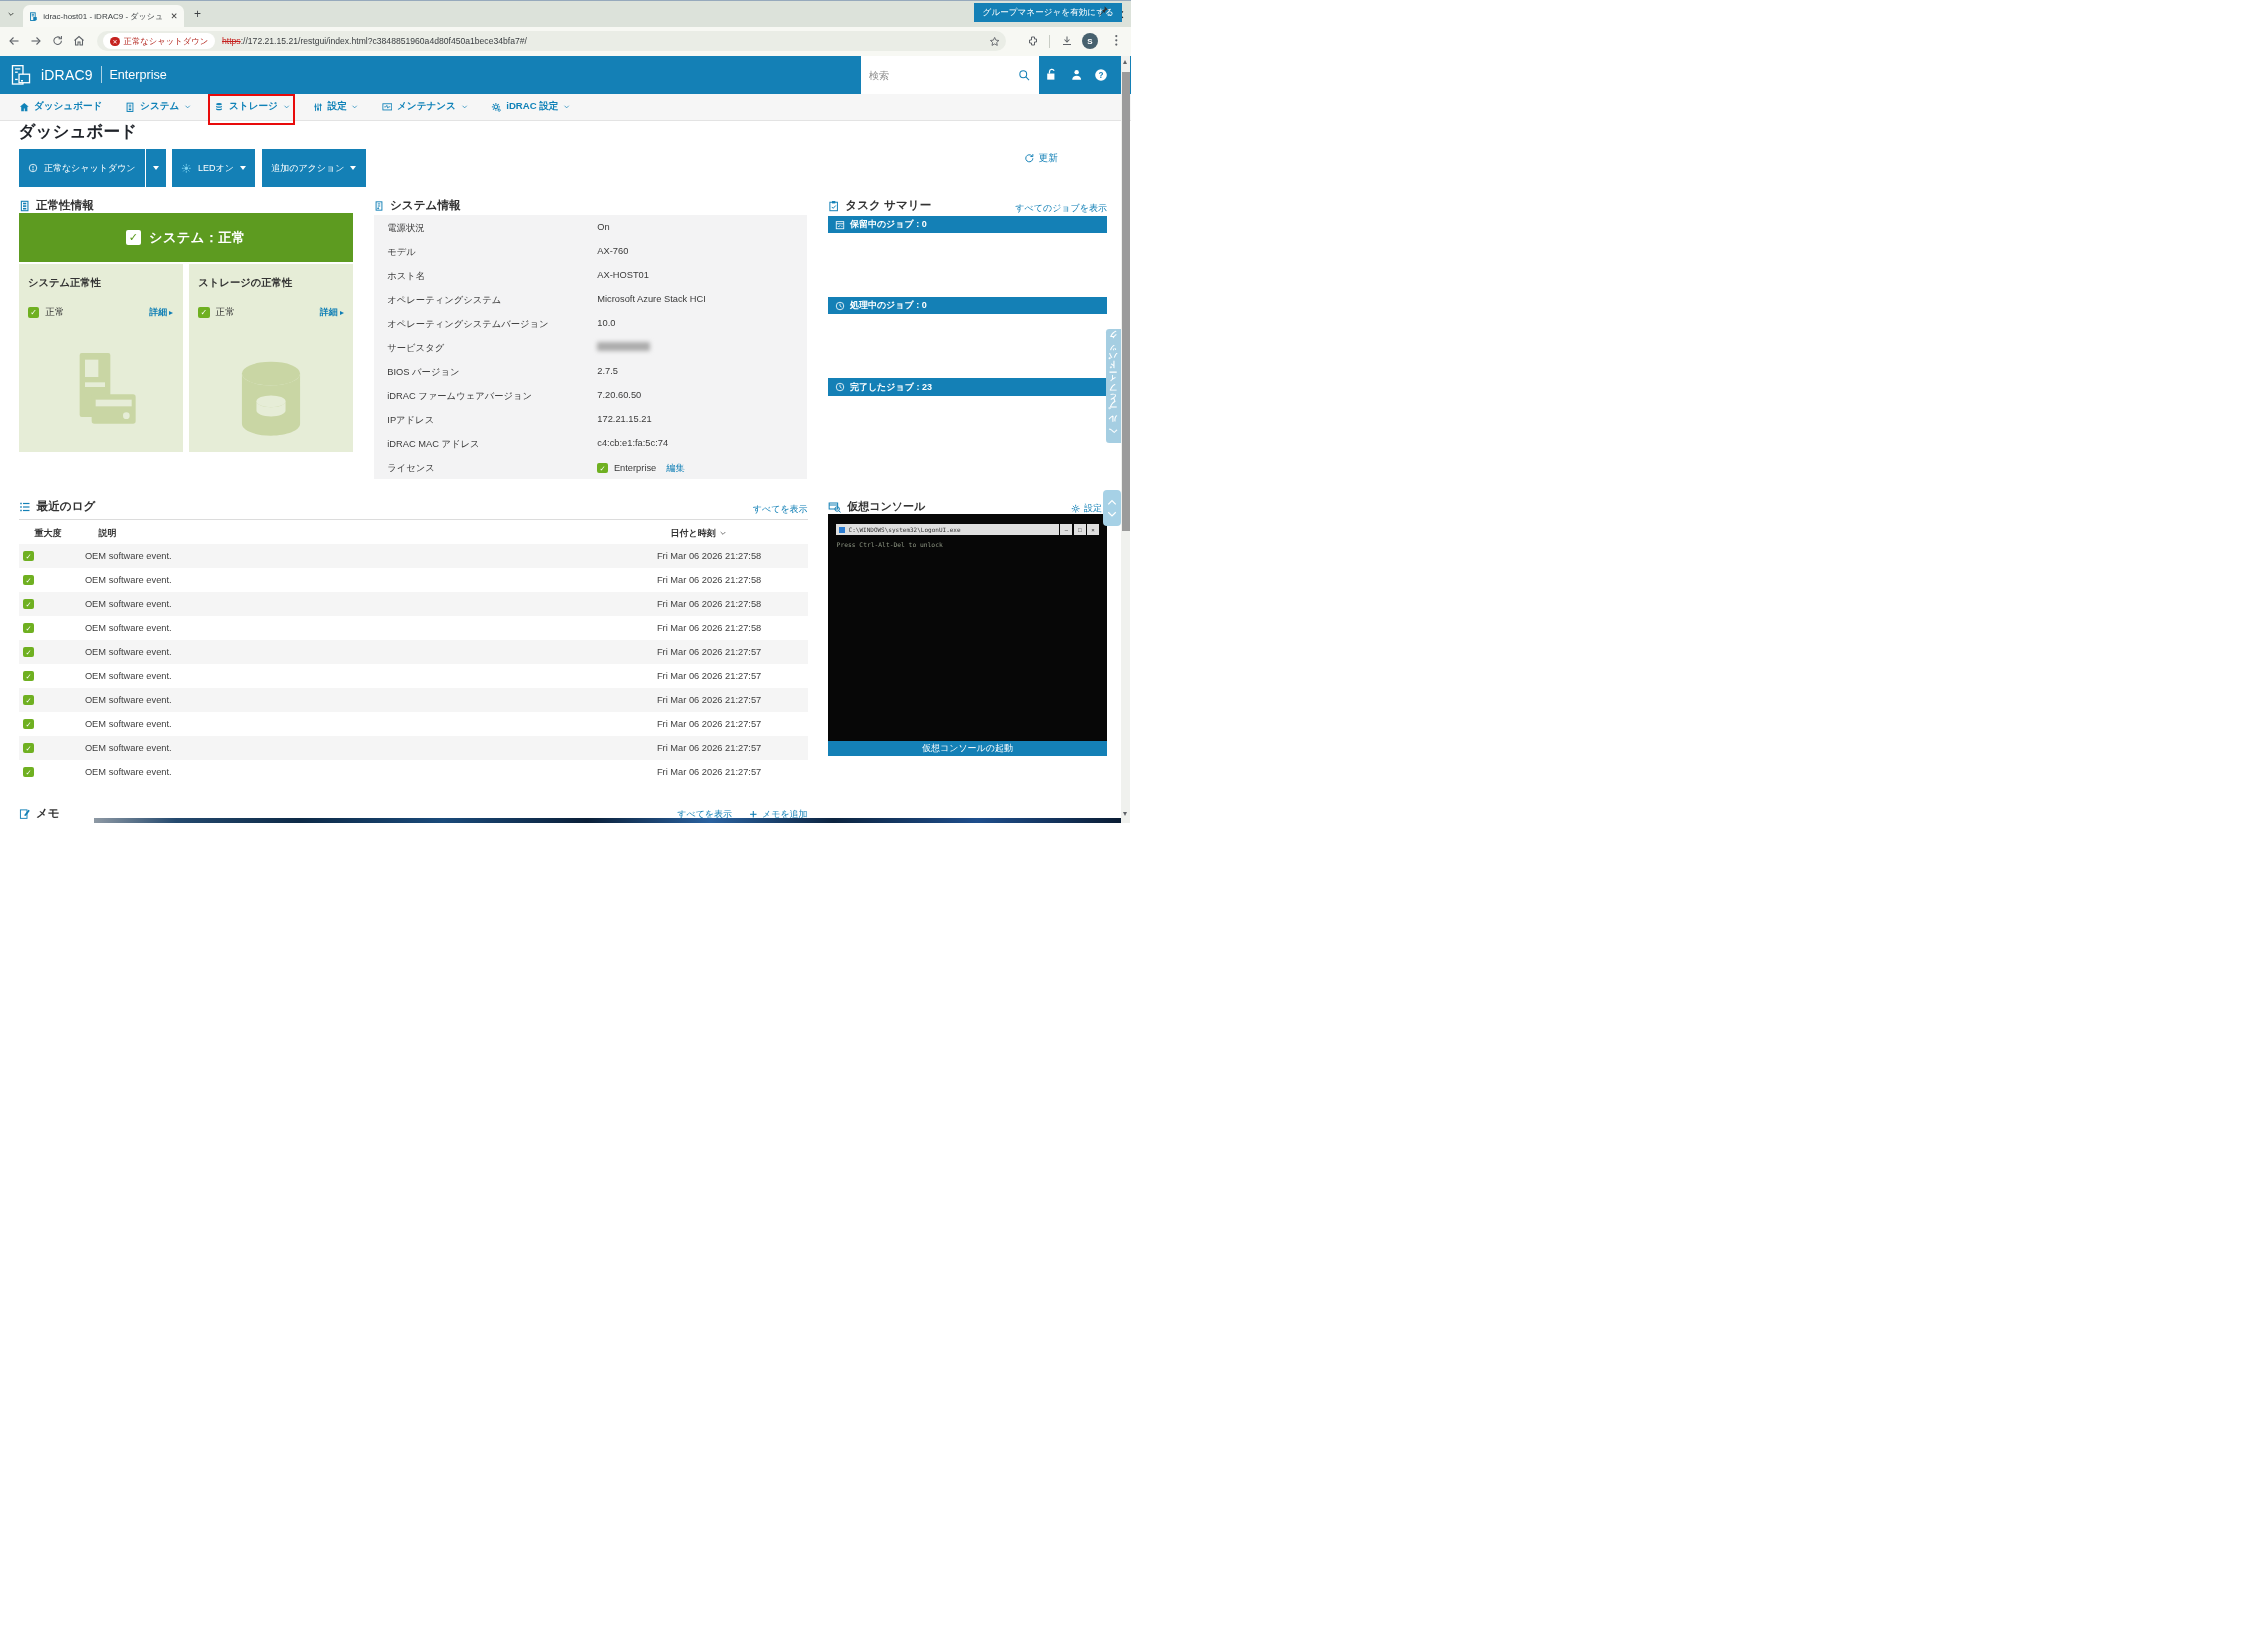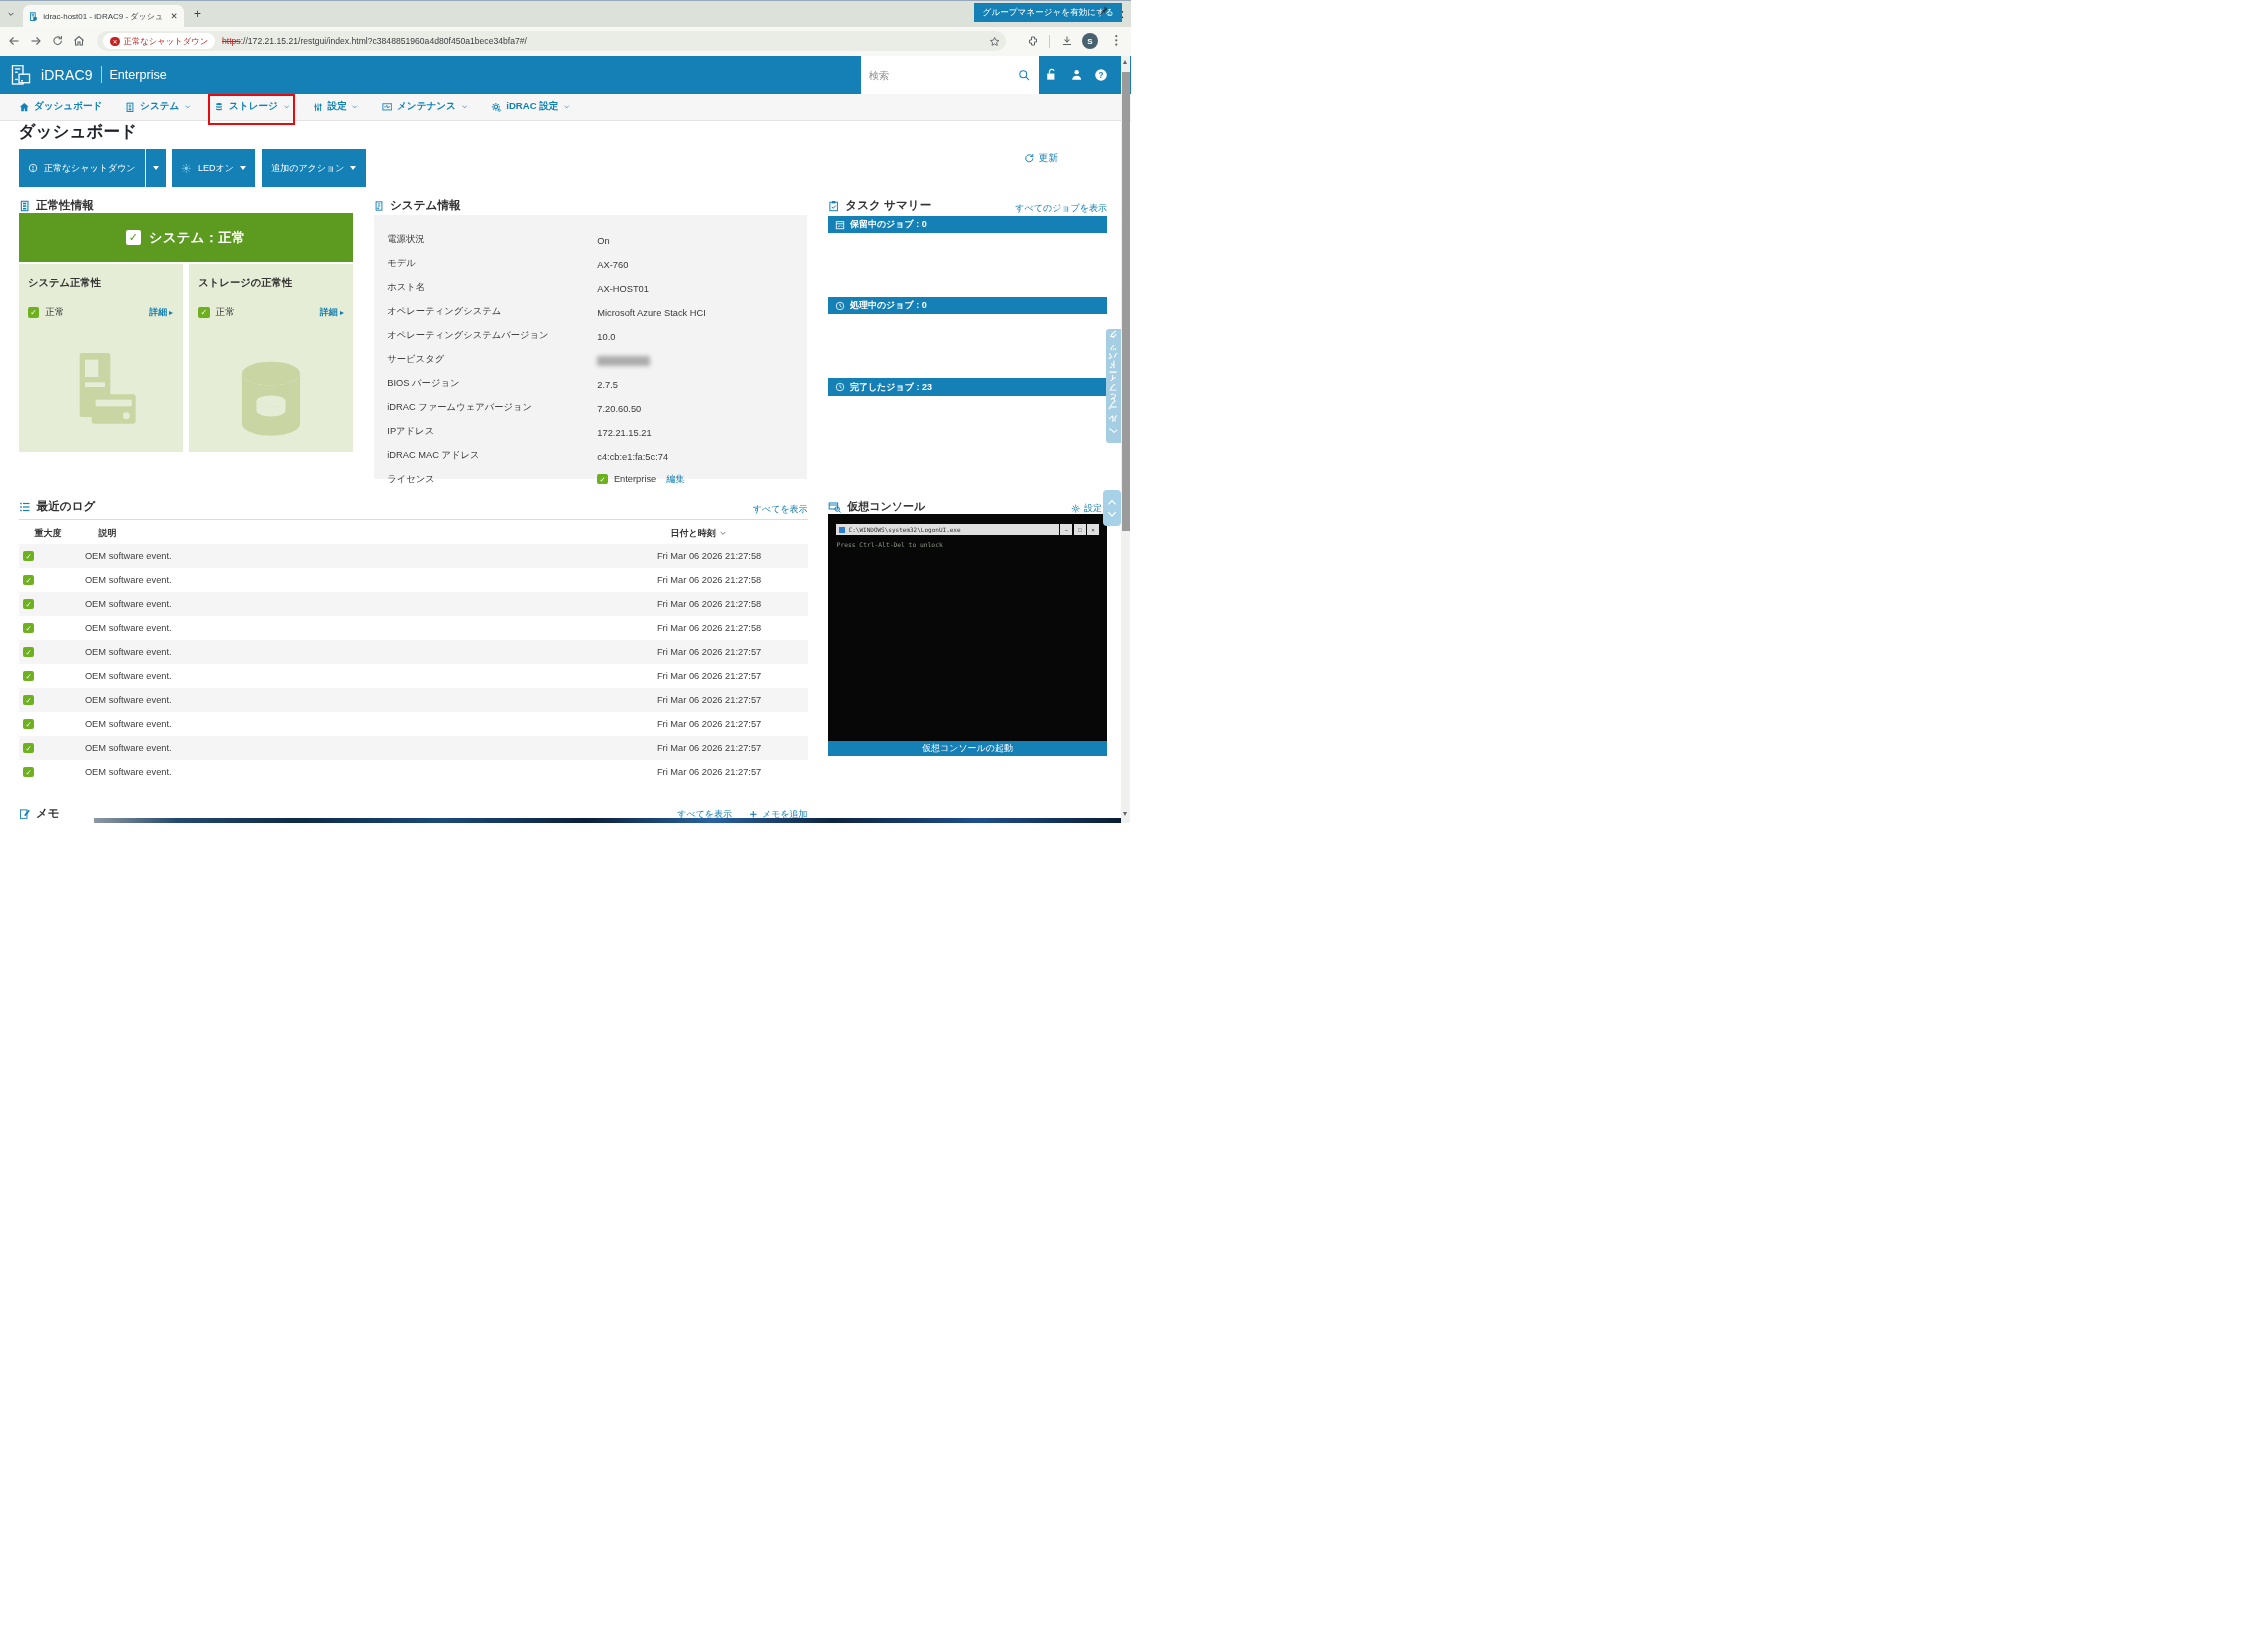--- a/index.html
+++ b/index.html
@@ -76,21 +76,21 @@
   .hcard-title{font-size:10.3px;font-weight:700;color:#333}
   .hcard-row{margin-top:16px;display:flex;align-items:center}
   .checkbadge{width:11.3px;height:11.3px;background:var(--badge);border-radius:2px;color:#fff;font-size:8px;font-weight:700;display:flex;align-items:center;justify-content:center;flex:none}
   .hstatus{margin-left:6px;font-size:9.6px;color:#333}
   .details{margin-left:auto;display:flex;align-items:center;gap:2px;color:var(--link);font-size:9px;font-weight:600}
   .tri-r{width:0;height:0;border-left:4px solid currentColor;border-top:2.7px solid transparent;border-bottom:2.7px solid transparent}
   .hcard-art{position:absolute;left:0;right:0;bottom:10.6px;display:flex;justify-content:center;color:#C9D6A4}
 
   
   .sicard{position:absolute;left:374px;top:215px;width:433px;height:264px;background:var(--card-gray);padding-top:6.6px}
-  .si-row{height:24px;display:flex;align-items:flex-end;padding:0 13.3px}
+  .si-row{height:24px;display:flex;align-items:flex-start;padding:0 13.3px}
   .si-label{width:210px;flex:none;font-size:9.3px;color:#3A3A3A}
   .si-value{font-size:9.3px;color:#3A3A3A;display:flex;align-items:center;gap:6px}
   .si-value.redacted i{display:inline-block;width:53px;height:9.3px;background:#ACACAC;border-radius:1.3px;filter:blur(2px)}
   .edit-link{color:var(--link);font-size:9.3px;margin-left:4px}
 
   
   .tbar{position:absolute;left:828px;width:279px;height:17.3px;background:var(--blue);color:#fff;display:flex;align-items:center;gap:5.3px;padding:0 6.6px;font-size:9px;font-weight:700}
   .tbody{position:absolute;left:828px;width:279px;background:#F2F2F2;padding:10px 11.3px;font-size:9.3px;color:#333;line-height:1.5}
   .tasks-viewall{position:absolute;left:828px;top:201px;width:279px;text-align:right}
 

